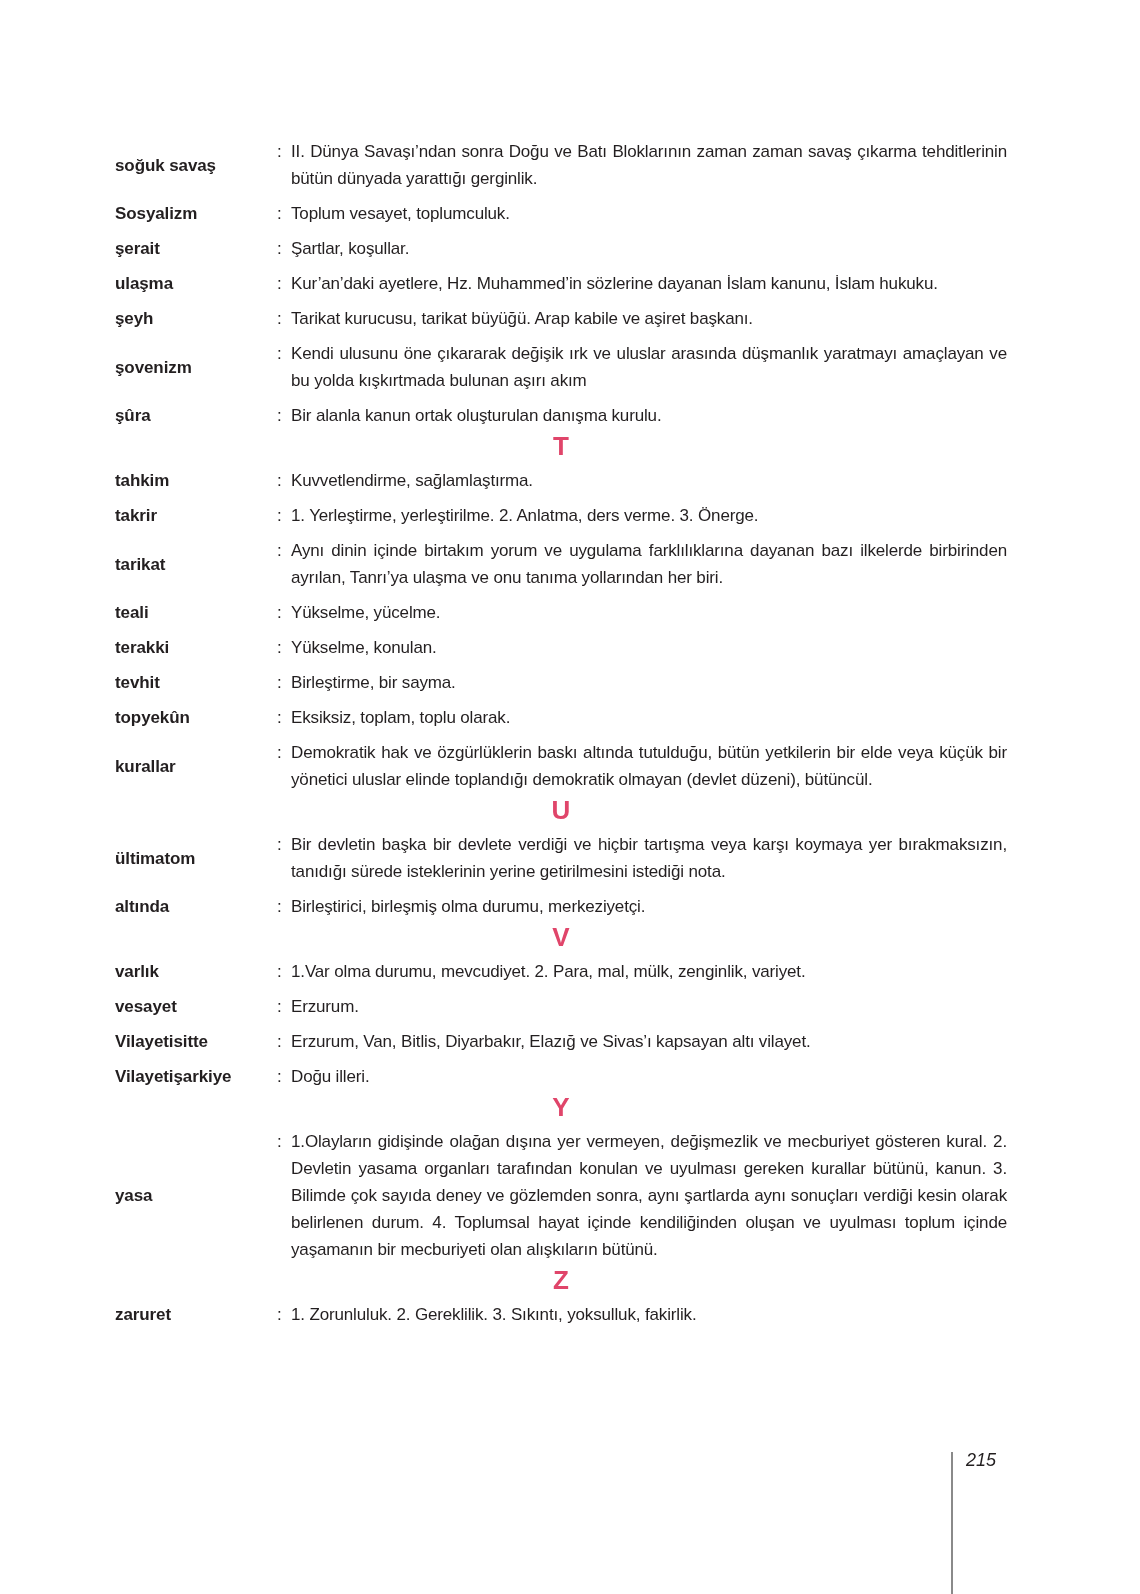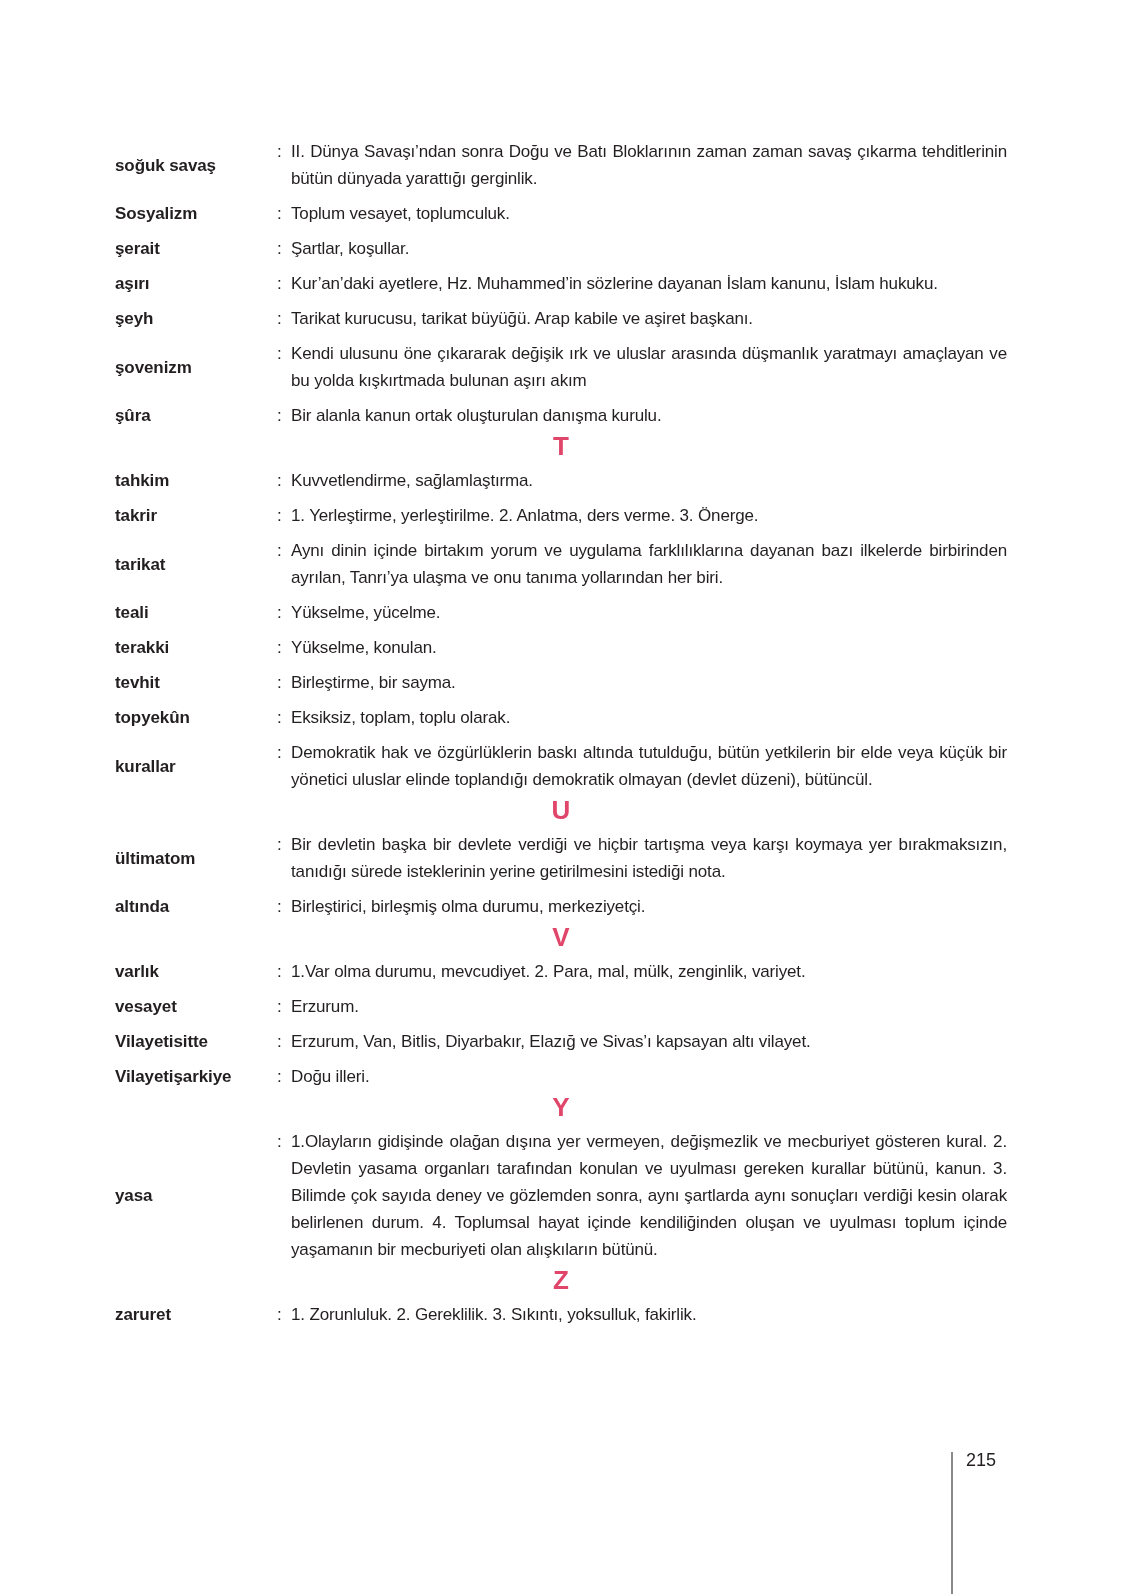--- a/index.html
+++ b/index.html
@@ -7,21 +7,21 @@
            font-family: "Liberation Sans", "DejaVu Sans", sans-serif; color: #231f20; }
     .glossary { position: absolute; left: 115px; top: 138px; width: 892px; }
     .entry { display: flex; align-items: center; font-size: 17px; line-height: 27px; margin-bottom: 8px; }
     .term { width: 162px; flex: 0 0 162px; font-weight: bold; letter-spacing: -0.1px; }
     .def { flex: 1; display: flex; }
     .colon { flex: 0 0 14px; width: 14px; }
     .def-text { flex: 1; text-align: justify; letter-spacing: -0.15px; }
     .letter { text-align: center; color: #e0456a; font-weight: bold; font-size: 26px; line-height: 30px;
               margin: -6px 0 6px 0; padding-left: 0; }
     .page-footer { position: absolute; left: 951px; top: 1452px; width: 2px; height: 142px; background: #8a8a8a; }
-    .page-number { position: absolute; left: 966px; top: 1450px; font-size: 18px; color: #231f20; }
+    .page-number { position: absolute; left: 966px; top: 1450px; font-size: 18px; color: #231f20; font-style: italic; }
   </style>
 </head>
 <body>
 
 <div class="glossary" id="glossary">
     <div class="entry">
       <div class="term">soğuk savaş</div>
       <div class="def">
         <span class="colon">:</span>
         <span class="def-text">II. Dünya Savaşı’ndan sonra Doğu ve Batı Bloklarının zaman zaman savaş çıkarma tehditlerinin bütün dünyada yarattığı gerginlik.</span>
@@ -35,21 +35,21 @@
       </div>
     </div>
     <div class="entry">
       <div class="term">şerait</div>
       <div class="def">
         <span class="colon">:</span>
         <span class="def-text">Şartlar, koşullar.</span>
       </div>
     </div>
     <div class="entry">
-      <div class="term">aşırı</div>
+      <div class="term">ulaşma</div>
       <div class="def">
         <span class="colon">:</span>
         <span class="def-text">Kur’an’daki ayetlere, Hz. Muhammed’in sözlerine dayanan İslam kanunu, İslam hukuku.</span>
       </div>
     </div>
     <div class="entry">
       <div class="term">şeyh</div>
       <div class="def">
         <span class="colon">:</span>
         <span class="def-text">Tarikat kurucusu, tarikat büyüğü. Arap kabile ve aşiret başkanı.</span>

